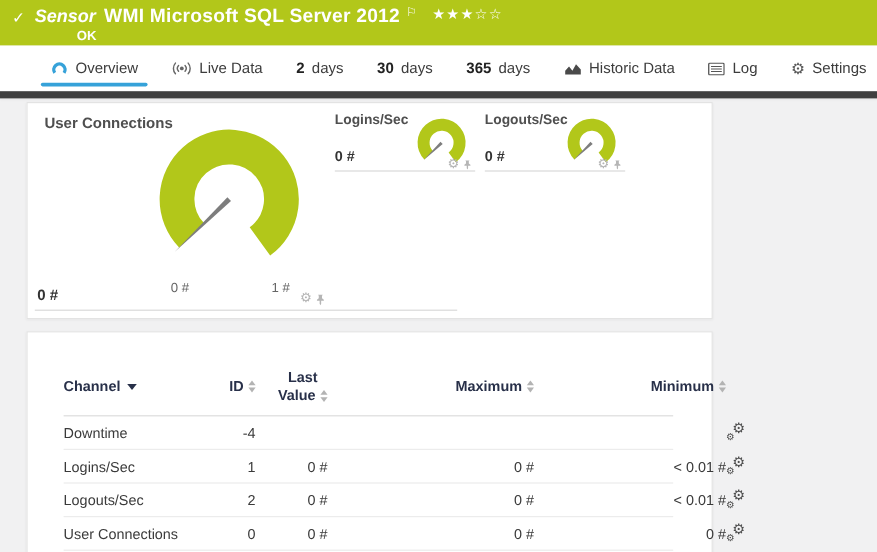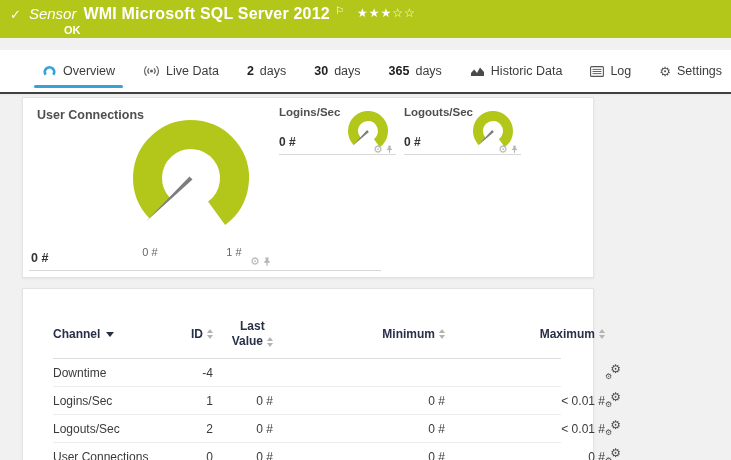--- a/index.html
+++ b/index.html
@@ -6,28 +6,28 @@
     --green:#b2c71a; --blue:#36a2d9; --th:#283049;
   }
   *{box-sizing:border-box; margin:0; padding:0;}
   html,body{width:731px; height:460px; overflow:hidden;}
   body{font-family:"Liberation Sans","DejaVu Sans",sans-serif; background:#f1f1f2; color:#3a3a3a;}
 
   
   .topbar{height:38px; background:var(--green); color:#fff; display:flex; align-items:flex-start; padding:5px 10px 0 10px;}
   .check{font-size:13px; font-weight:bold; margin:2px 8px 0 0;}
   .title-line{display:flex; align-items:baseline; gap:7px;}
-  .kind{font-style:italic; font-size:15px; font-weight:400;}
+  .kind{font-style:italic; font-size:15px; font-weight:700;}
   .title{font-size:16px; font-weight:bold; letter-spacing:.2px;}
   .flag{font-size:10px; vertical-align:super; position:relative; top:-5px; margin-left:-2px;}
   .stars{font-size:12px; letter-spacing:1px; margin-left:6px; position:relative; top:-2px; cursor:pointer;}
   .status-line{font-size:11px; font-weight:bold; margin:1px 0 0 35px;}
 
   
-  .tabs{height:44px; background:#fff; display:flex; align-items:stretch; justify-content:space-between; padding:0 6px 0 28px; border-bottom:2px solid #404040; box-shadow:0 1px 2px rgba(0,0,0,.04);margin-top:12px;}
+  .tabs{height:44px; background:#fff; display:flex; align-items:stretch; justify-content:space-between; padding:0 6px 0 28px; border-bottom:6px solid #404040; box-shadow:0 1px 2px rgba(0,0,0,.04);}
   .tab{display:flex; align-items:center; gap:6px; padding:0 14px; font-size:12.5px; color:#3c3c3c; position:relative; cursor:pointer; white-space:nowrap;}
   .tab b{font-weight:bold; color:#222;}
   .tab.active::after{content:""; position:absolute; left:6px; right:6px; bottom:4px; height:3px; background:var(--blue); border-radius:2px;}
   .ticon{display:inline-flex; align-items:center;}
   .gear-glyph{font-size:13px; color:#555; line-height:1;}
 
   
   .content{padding:3px 0 0 22px;}
   .panel{width:572px; background:#fff; border:1px solid #e3e3e3; box-shadow:0 1px 2px rgba(0,0,0,.06);}
   .gauges-panel{height:181px; position:relative; margin-bottom:10px;}
@@ -223,28 +223,28 @@
             <span class="l2">
                 <span>Value</span>
                 <span class="sort">
                   <i class="up"></i>
                   <i class="dn"></i>
                 </span>
               </span>
           </span>
         </div>
         <div class="th-right">
-          <span>Minimum</span>
+          <span>Maximum</span>
           <span class="sort">
               <i class="up"></i>
               <i class="dn"></i>
             </span>
         </div>
         <div class="th-right">
-          <span>Maximum</span>
+          <span>Minimum</span>
           <span class="sort">
               <i class="up"></i>
               <i class="dn"></i>
             </span>
         </div>
         <div></div>
       </div>
 
       <div class="trow">
         <div>Downtime</div>

